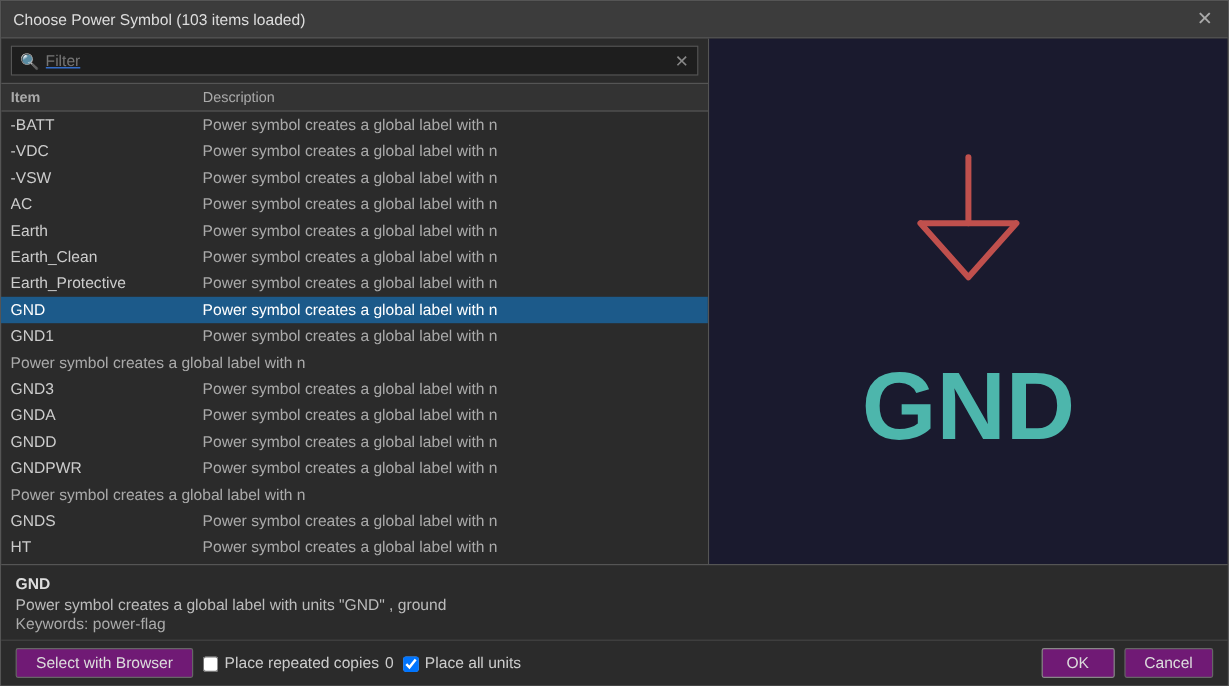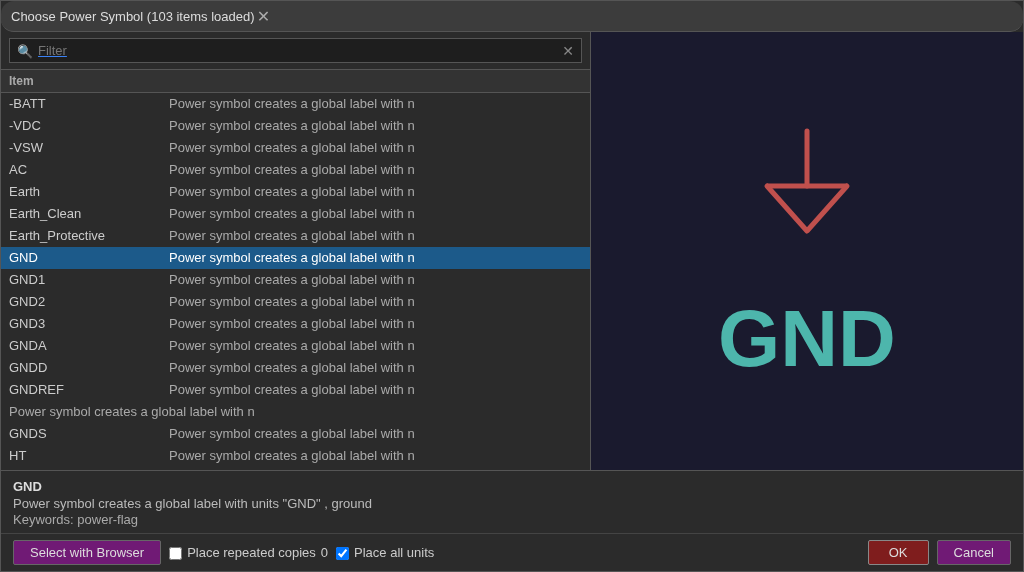--- a/index.html
+++ b/index.html
@@ -22,22 +22,22 @@
       display: flex;
       flex-direction: column;
       color: #ddd;
     }
     .title-bar {
       background: #3c3c3c;
       border-bottom: 1px solid #555;
       padding: 6px 10px;
       display: flex;
       align-items: center;
-      flex-shrink: 0;
-      border-radius: 13px;
+      justify-content: space-between;
+      flex-shrink: 0;
     }
     .title-bar-text {
       font-size: 13px;
       color: #ddd;
     }
     .close-btn {
       width: 18px;
       height: 18px;
       background: none;
       border: none;
@@ -193,21 +193,21 @@
     .btn {
       padding: 4px 16px;
       font-size: 13px;
       cursor: pointer;
       border: 1px solid #666;
       background: #701a75;
       color: #ddd;
       border-radius: 2px;
     }
     .btn-primary {
-      background: #7f1d1d;
+      background: #701a75;
       border-color: #888;
     }
     .checkbox-group {
       display: flex;
       align-items: flex-end;
       gap: 5px;
       font-size: 13px;
       color: #ccc;
     }
     .checkbox-group input[type="checkbox"] {
@@ -233,20 +233,21 @@
     <div class="left-panel">
 
       <div class="search-bar">
         <span class="search-icon">🔍</span>
         <input class="search-input" type="text" placeholder="Filter" style="">
         <span class="clear-icon">✕</span>
       </div>
 
       <div class="table-header">
         <span class="col-item">Item</span>
+        <span class="col-desc">Description</span>
       </div>
 
       <div class="items-list" id="items-list">
       <div class="list-row">
             <span class="row-item">-BATT</span>
             <span class="row-desc">Power symbol creates a global label with n</span>
           </div>
           <div class="list-row">
             <span class="row-item">-VDC</span>
             <span class="row-desc">Power symbol creates a global label with n</span>
@@ -273,37 +274,36 @@
           </div>
           <div class="list-row selected">
             <span class="row-item">GND</span>
             <span class="row-desc">Power symbol creates a global label with n</span>
           </div>
           <div class="list-row">
             <span class="row-item">GND1</span>
             <span class="row-desc">Power symbol creates a global label with n</span>
           </div>
           <div class="list-row">
-            <span class="row-item">GND2</span>
             <span class="row-desc">Power symbol creates a global label with n</span>
           </div>
           <div class="list-row">
             <span class="row-item">GND3</span>
             <span class="row-desc">Power symbol creates a global label with n</span>
           </div>
           <div class="list-row">
             <span class="row-item">GNDA</span>
             <span class="row-desc">Power symbol creates a global label with n</span>
           </div>
           <div class="list-row">
             <span class="row-item">GNDD</span>
             <span class="row-desc">Power symbol creates a global label with n</span>
           </div>
           <div class="list-row">
-            <span class="row-item">GNDREF</span>
+            <span class="row-item">GNDPWR</span>
             <span class="row-desc">Power symbol creates a global label with n</span>
           </div>
           <div class="list-row">
             <span class="row-desc">Power symbol creates a global label with n</span>
           </div>
           <div class="list-row">
             <span class="row-item">GNDS</span>
             <span class="row-desc">Power symbol creates a global label with n</span>
           </div>
           <div class="list-row">

